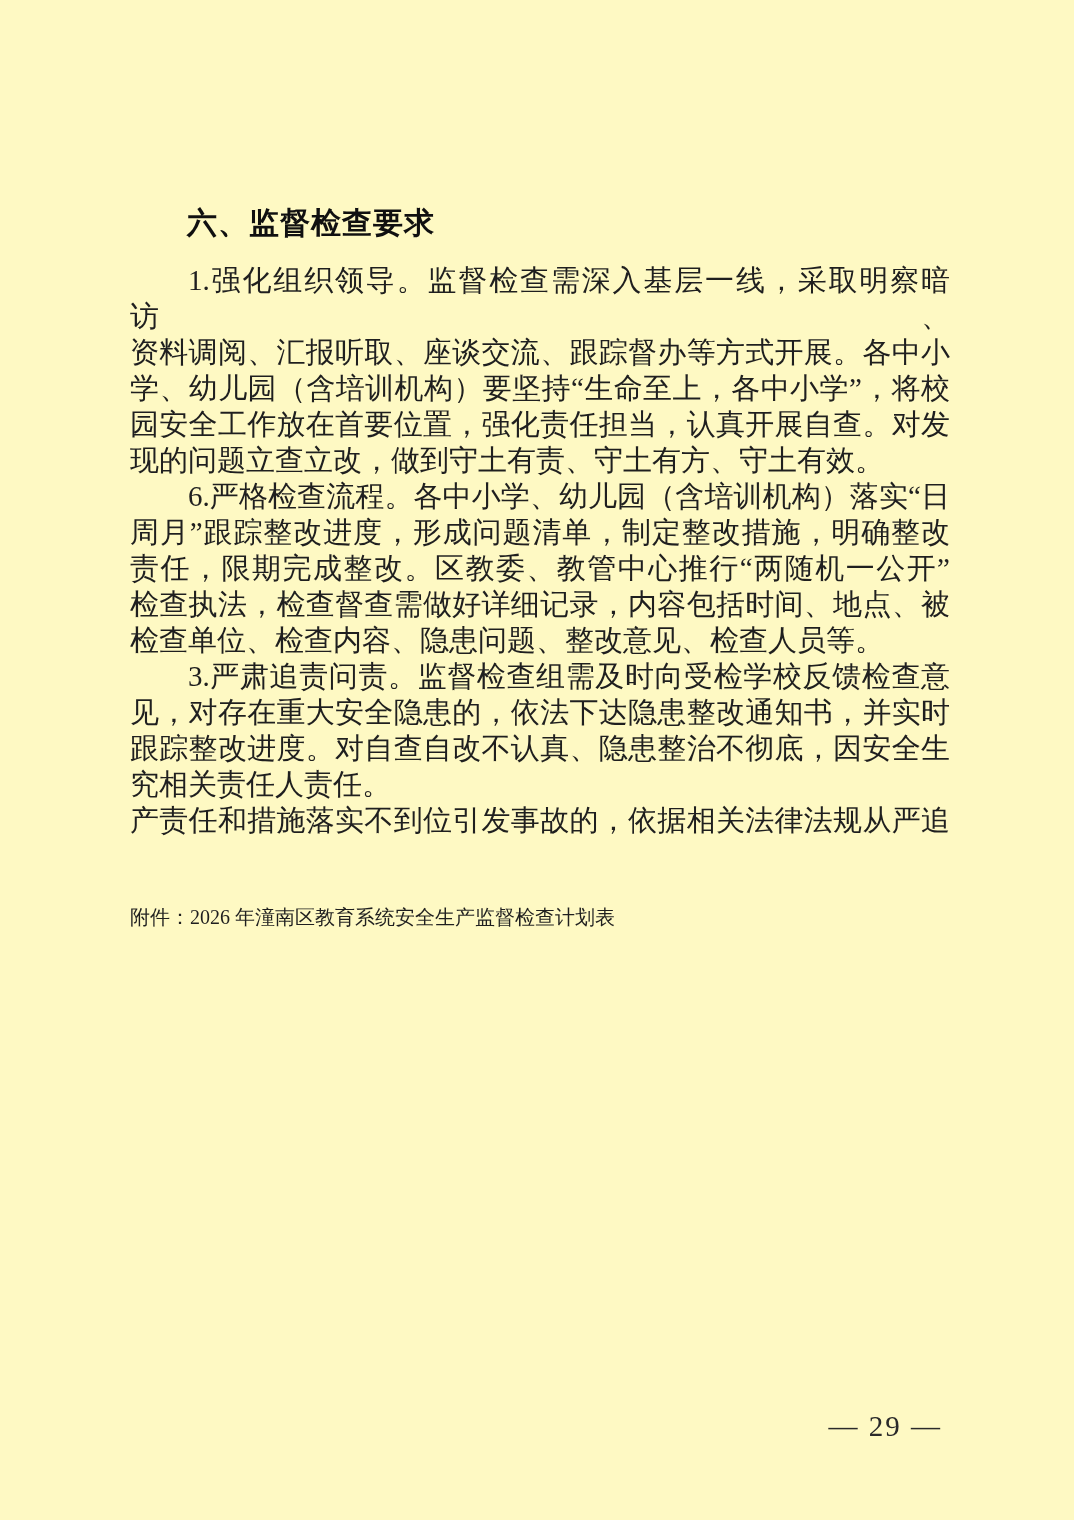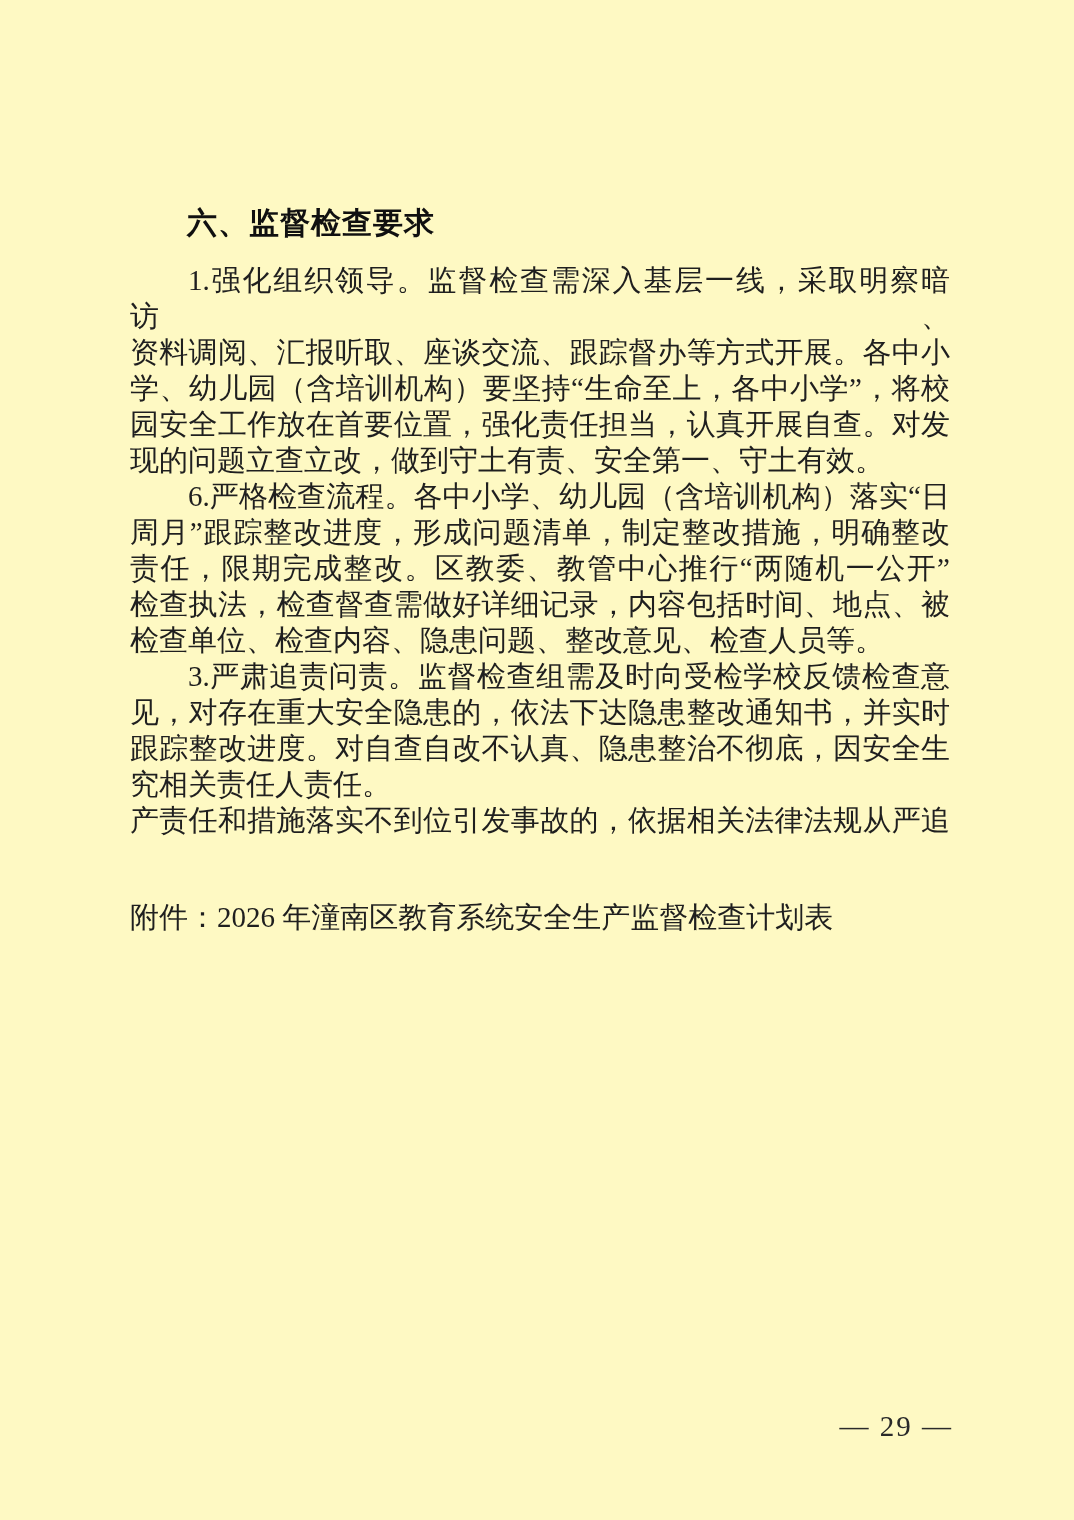--- a/index.html
+++ b/index.html
@@ -42,50 +42,50 @@
     text-align-last: justify;
     white-space: normal;
   }
   .line.first {
     text-indent: 58px;
   }
   .line.final {
     text-align-last: left;
   }
   .attachment {
-    font-size: 29px;
+    font-size: 20px;
     line-height: 53px;
     margin-top: 53px;
     text-align: left;
     text-align-last: left;
   }
   .footer {
     position: absolute;
     top: 1410px;
-    right: 121px;
+    right: 132px;
     font-size: 29px;
     line-height: 32px;
     color: #2a2a2a;
     letter-spacing: 2px;
   }
 </style>
 </head>
 <body>
 
 <div class="page">
   <div class="content">
 
     <h1 class="heading">六、监督检查要求</h1>
 
     <div class="paragraph">
       <div class="line first">1.强化组织领导。监督检查需深入基层一线，采取明察暗访、</div>
       <div class="line">资料调阅、汇报听取、座谈交流、跟踪督办等方式开展。各中小</div>
       <div class="line">学、幼儿园（含培训机构）要坚持“生命至上，各中小学”，将校</div>
       <div class="line">园安全工作放在首要位置，强化责任担当，认真开展自查。对发</div>
-      <div class="line final">现的问题立查立改，做到守土有责、安全第一、守土有效。</div>
+      <div class="line final">现的问题立查立改，做到守土有责、守土有方、守土有效。</div>
     </div>
 
     <div class="paragraph">
       <div class="line first">6.严格检查流程。各中小学、幼儿园（含培训机构）落实“日</div>
       <div class="line">周月”跟踪整改进度，形成问题清单，制定整改措施，明确整改</div>
       <div class="line">责任，限期完成整改。区教委、教管中心推行“两随机一公开”</div>
       <div class="line">检查执法，检查督查需做好详细记录，内容包括时间、地点、被</div>
       <div class="line final">检查单位、检查内容、隐患问题、整改意见、检查人员等。</div>
     </div>
 

